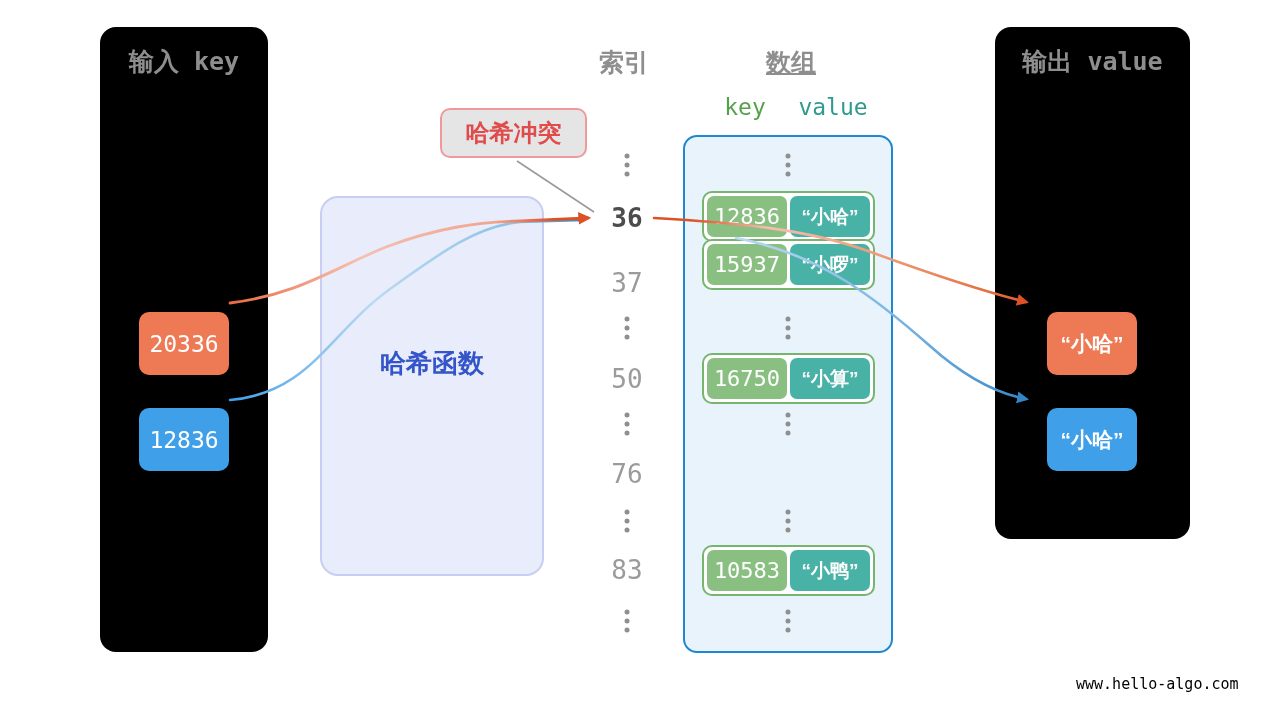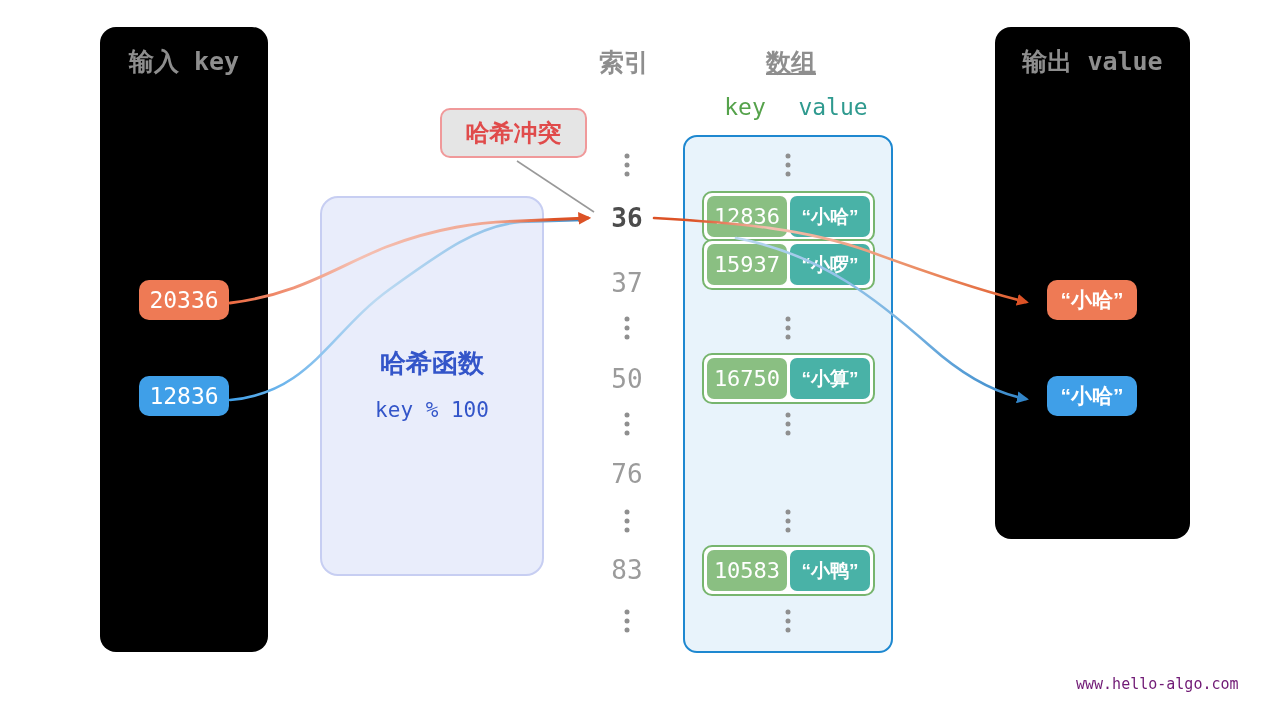--- a/index.html
+++ b/index.html
@@ -28,28 +28,29 @@
     font-weight: bold;
     font-size: 25px;
     color: #8e8e8e;
     white-space: nowrap;
   }
 
   
   .badge {
     position: absolute;
     width: 90px;
-    height: 40px;
+    height: 63px;
     border-radius: 10px;
     display: flex;
     align-items: center;
     justify-content: center;
     color: #ffffff;
     font-family: "DejaVu Sans Mono", monospace;
     font-size: 23px;
+    margin-top: 32px;
   }
   .badge.orange { background: #ee7a55; }
   .badge.blue   { background: #3f9fe8; }
   .badge.cjk { font-size: 21px; font-weight: bold; font-family: "Liberation Sans", sans-serif; }
 
   
   .hash-box {
     left: 320px; top: 196px;
     width: 224px; height: 380px;
     background: #e9edfb;
@@ -174,21 +175,21 @@
     font-size: 19px;
     font-weight: bold;
     white-space: nowrap;
   }
 
   .watermark {
     position: absolute;
     left: 1076px; top: 675px;
     font-family: "DejaVu Sans Mono", monospace;
     font-size: 15px;
-    color: #701a75;
+    color: #000000;
     white-space: nowrap;
   }
 
   svg.overlay {
     position: absolute;
     left: 0; top: 0;
     width: 1280px; height: 720px;
     pointer-events: none;
   }
 </style>
@@ -198,21 +199,20 @@
 <div class="canvas">
 
   <div class="panel abs" style="left:100px; top:27px; width:168px; height:625px;">
     <div class="panel-title">输入 key</div>
   </div>
   <div class="badge orange abs" style="left:139px; top:280px;">20336</div>
   <div class="badge blue abs" style="left:139px; top:376px;">12836</div>
 
   <div class="hash-box abs">
     <div class="hash-name">哈希函数</div>
-    <div class="hash-formula">key % 100</div>
   </div>
 
   <div class="collision abs">哈希冲突</div>
 
   <div class="col-title" style="left:624px;">索引</div>
   <div class="dots" style="left:627px; top:165px;">
       <span></span>
       <span></span>
       <span></span>
     </div>

